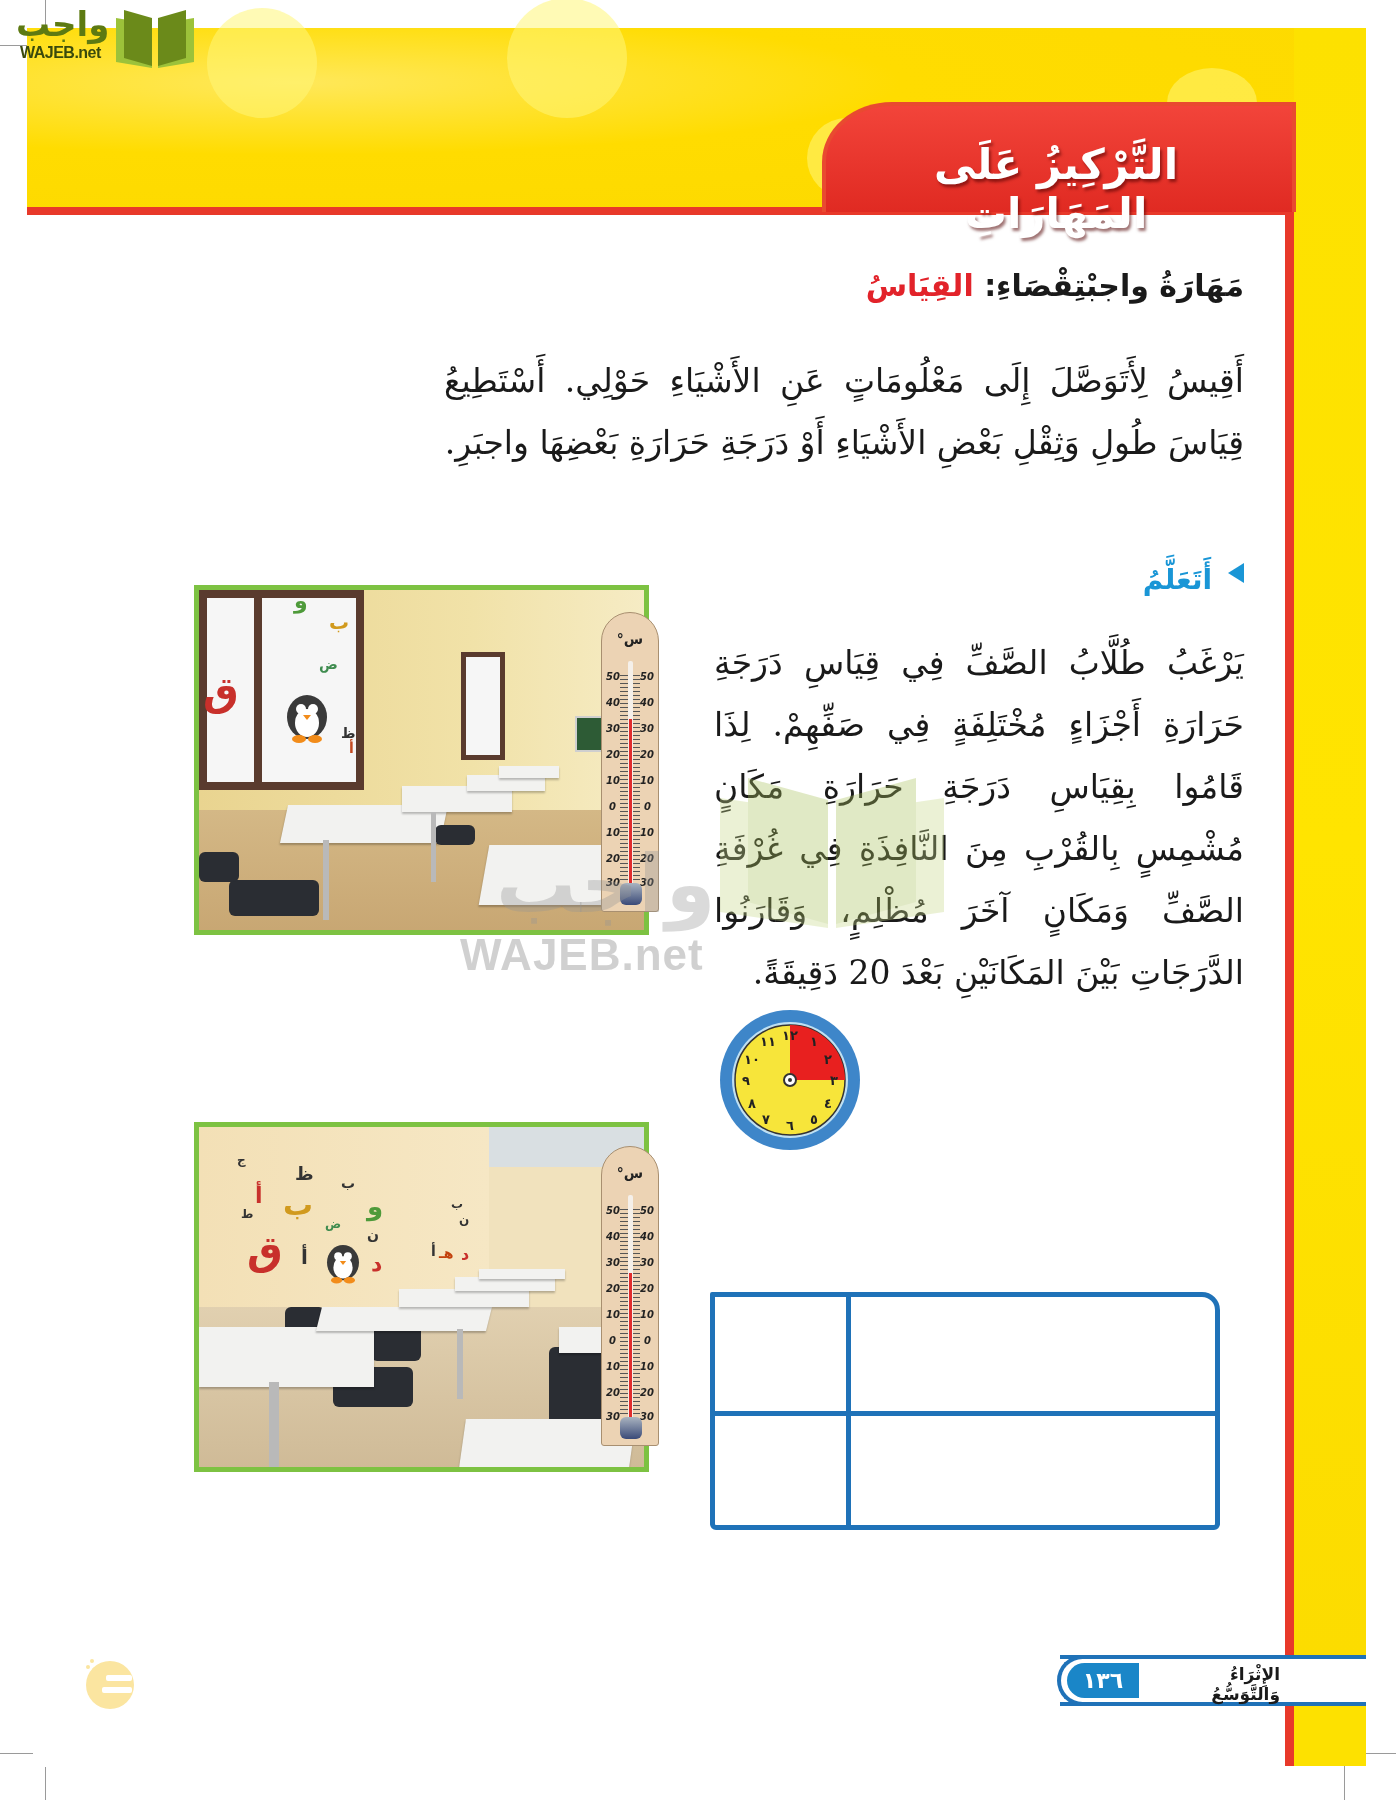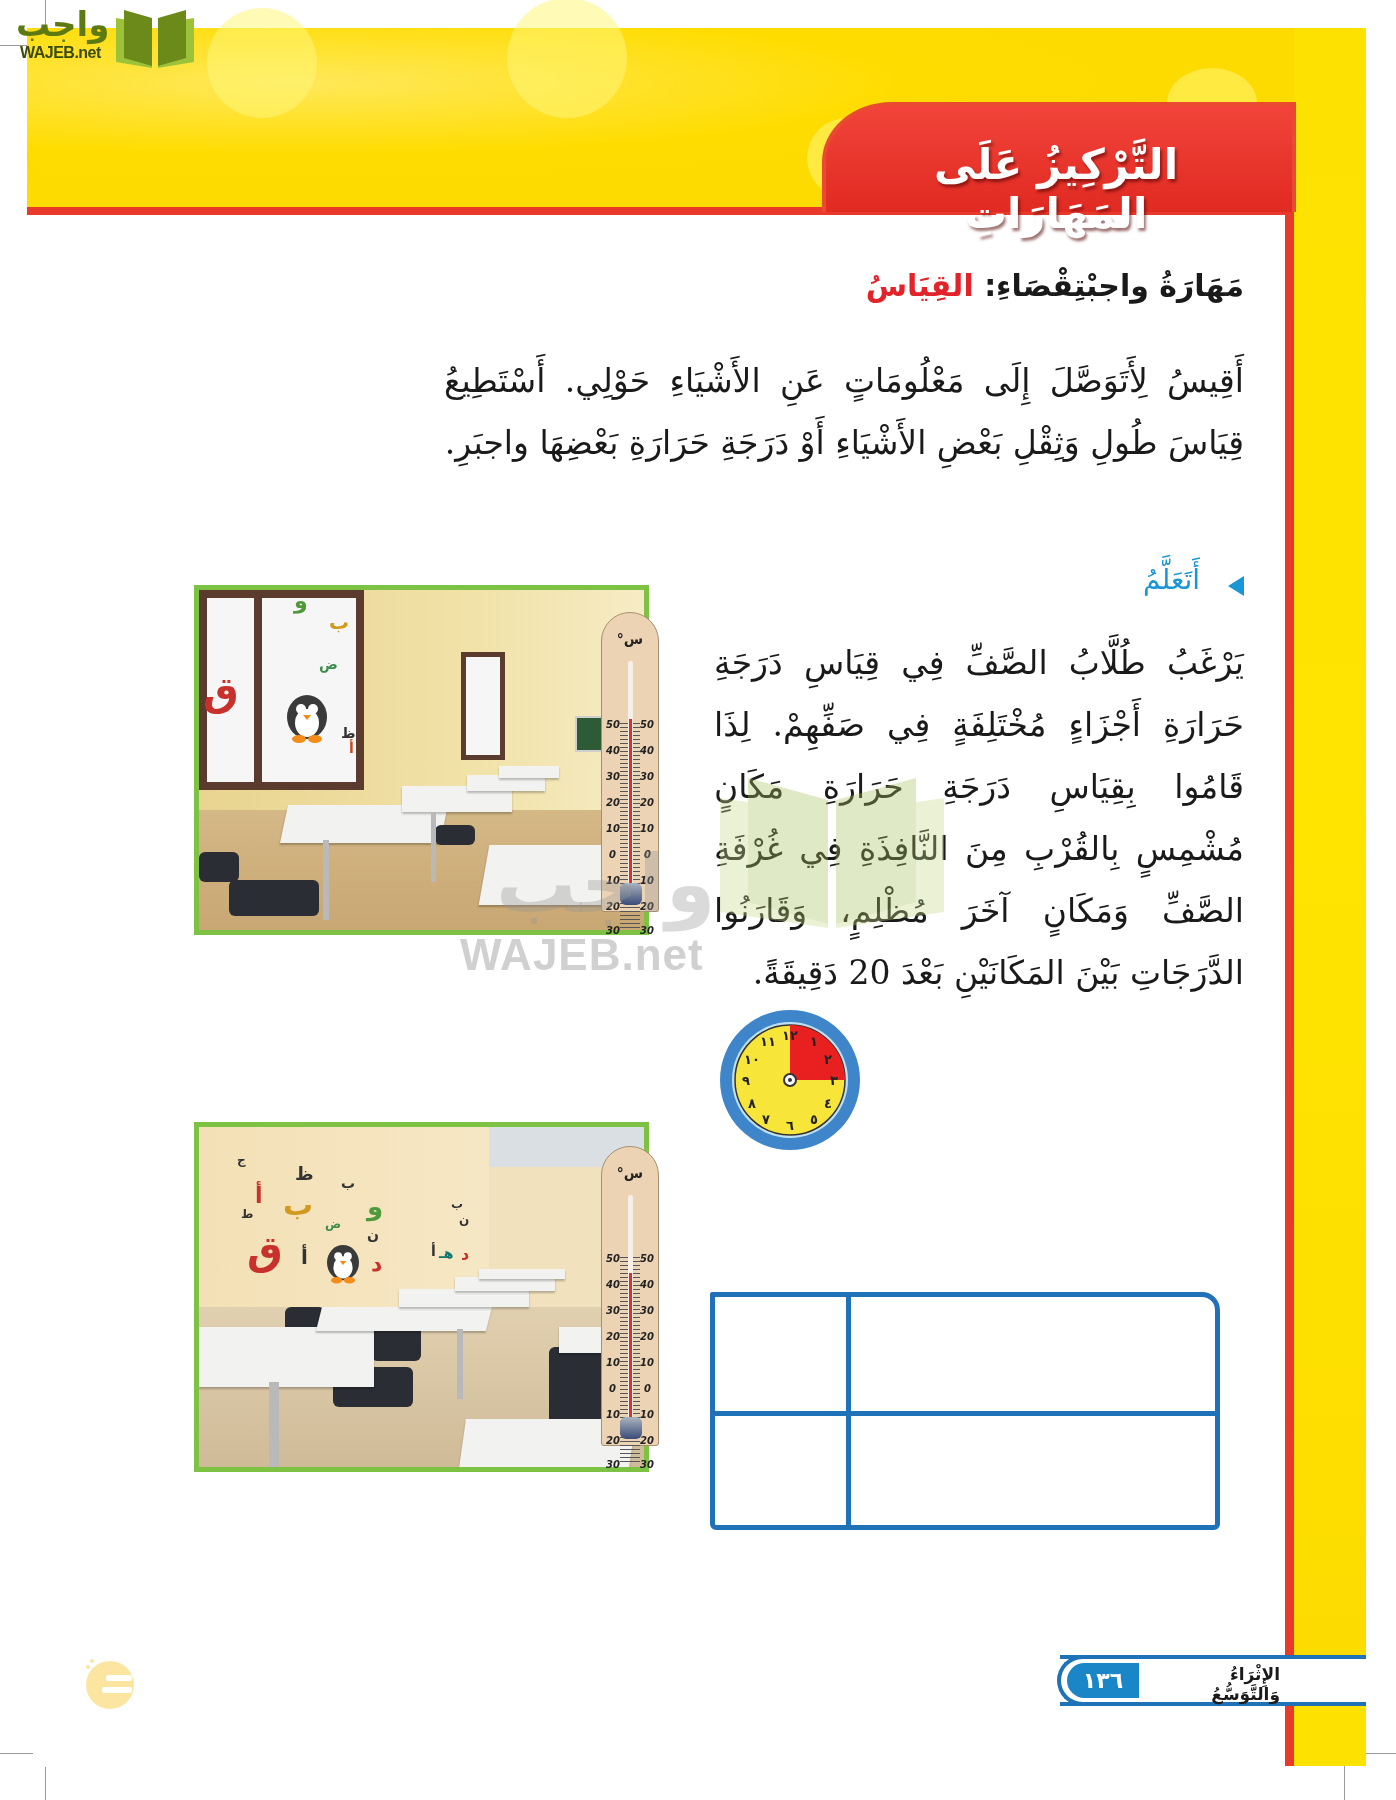--- a/index.html
+++ b/index.html
@@ -38,21 +38,21 @@
 
   
   .skill-heading { position: absolute; right: 152px; top: 268px; direction: rtl;
     font-size: 30px; font-weight: bold; color: #1a1a1a; }
   .skill-heading .hl { color: #e2232a; }
 
   .intro { position: absolute; right: 152px; top: 350px; width: 800px; direction: rtl; text-align: justify;
     font-family: "DejaVu Serif", serif; font-size: 33px; line-height: 62px; color: #1a1a1a; }
 
   .learn-head { position: absolute; right: 152px; top: 563px; direction: rtl;
-    font-size: 28px; font-weight: normal; color: #1a96d6; display: flex; align-items: flex-end; gap: 28px; }
+    font-size: 28px; font-weight: bold; color: #1a96d6; display: flex; align-items: flex-start; gap: 16px; }
   .learn-head .tri { width: 0; height: 0; border-top: 10px solid transparent; border-bottom: 10px solid transparent; border-right: 16px solid #1a96d6; }
 
   .learn-body { position: absolute; right: 152px; top: 632px; width: 530px; direction: rtl; text-align: justify;
     font-family: "DejaVu Serif", serif; font-size: 33px; line-height: 62px; color: #1a1a1a; text-align-last: right; }
 
   
   .photo { position: absolute; border: 5px solid #7dc242; overflow: hidden; }
   .photo1 { left: 194px; top: 585px; width: 455px; height: 350px; background: #efe0a6; }
   .photo2 { left: 194px; top: 1122px; width: 455px; height: 350px; background: #f3e3b8; }
 
@@ -61,21 +61,21 @@
   .chair { position: absolute; background: #2a2d33; border-radius: 6px; }
   .leg { position: absolute; background: #b9b9b9; }
   .window-frame { position: absolute; border: 8px solid #5a3b2e; background: #f6f6f6; }
   .letter { position: absolute; font-weight: bold; direction: rtl; }
   .board { position: absolute; background: #2d5b35; border: 2px solid #cfcfcf; }
 
   
   .thermo { position: absolute; width: 58px; height: 300px; background: #ecd3b4; border: 1px solid #a88f70;
     border-radius: 29px 29px 3px 3px; }
   .thermo .unit { position: absolute; top: 18px; width: 100%; text-align: center; font-size: 14px; font-weight: bold; color: #222; }
-  .thermo .scale { position: absolute; left: 4px; right: 4px; top: 58px; height: 210px; margin-top: 48px; }
+  .thermo .scale { position: absolute; left: 4px; right: 4px; top: 58px; height: 210px; }
   .thermo .tick-lbl { position: absolute; font-size: 10px; font-style: italic; font-weight: bold; color: #222; font-family: "DejaVu Sans", sans-serif; }
   .thermo .hatch { position: absolute; left: 14px; right: 14px; top: 4px; bottom: 0;
     background: repeating-linear-gradient(180deg, #555 0 1px, transparent 1px 4px); }
   .thermo .tube { position: absolute; left: 26px; width: 5px; top: 48px; height: 228px; background: #f5f0ea; border-radius: 2px; }
   .thermo .mercury { position: absolute; left: 27px; width: 3px; background: #e02d2d; }
   .thermo .bulb { position: absolute; left: 18px; bottom: 6px; width: 22px; height: 22px; border-radius: 6px; background: linear-gradient(#aab4c0, #3a4a78); }
 
   
   .wm-book { position: absolute; left: 720px; top: 778px; width: 224px; height: 150px; opacity: 0.35; }
   .wm-text { position: absolute; left: 460px; top: 930px; font-family: "Liberation Sans", sans-serif; font-weight: bold;
@@ -232,21 +232,21 @@
   <span class="letter" style="left:168px;top:64px;font-size:26px;color:#4e9a3a;">و</span>
   <span class="letter" style="left:42px;top:80px;font-size:12px;color:#333;">ط</span>
   <span class="letter" style="left:126px;top:90px;font-size:12px;color:#3f8c4f;">ض</span>
   <span class="letter" style="left:48px;top:100px;font-size:40px;color:#c8302b;">ق</span>
   <span class="letter" style="left:102px;top:118px;font-size:20px;color:#333;">أ</span>
   <span class="letter" style="left:168px;top:100px;font-size:14px;color:#333;">ن</span>
   <span class="letter" style="left:172px;top:124px;font-size:22px;color:#c8302b;">د</span>
   <span class="letter" style="left:252px;top:70px;font-size:12px;color:#333;">ب</span>
   <span class="letter" style="left:260px;top:86px;font-size:12px;color:#333;">ن</span>
   <span class="letter" style="left:232px;top:116px;font-size:14px;color:#333;">أ</span>
-  <span class="letter" style="left:240px;top:118px;font-size:14px;color:#0f766e;">هـ</span>
+  <span class="letter" style="left:240px;top:118px;font-size:14px;color:#c2410c;">هـ</span>
   <span class="letter" style="left:262px;top:118px;font-size:16px;color:#c8302b;">د</span>
   <svg style="position:absolute;left:120px;top:106px;" width="48" height="56" viewBox="0 0 60 60">
     <ellipse cx="30" cy="32" rx="20" ry="22" fill="#3a3a3a"></ellipse>
       <ellipse cx="30" cy="38" rx="12" ry="14" fill="#fff"></ellipse>
     <circle cx="24" cy="24" r="5" fill="#fff"></circle>
       <circle cx="36" cy="24" r="5" fill="#fff"></circle>
     <path d="M26 30 L34 30 L30 35 Z" fill="#f28c1a"></path>
       <ellipse cx="22" cy="54" rx="7" ry="4" fill="#f28c1a"></ellipse>
       <ellipse cx="38" cy="54" rx="7" ry="4" fill="#f28c1a"></ellipse>
   </svg>

